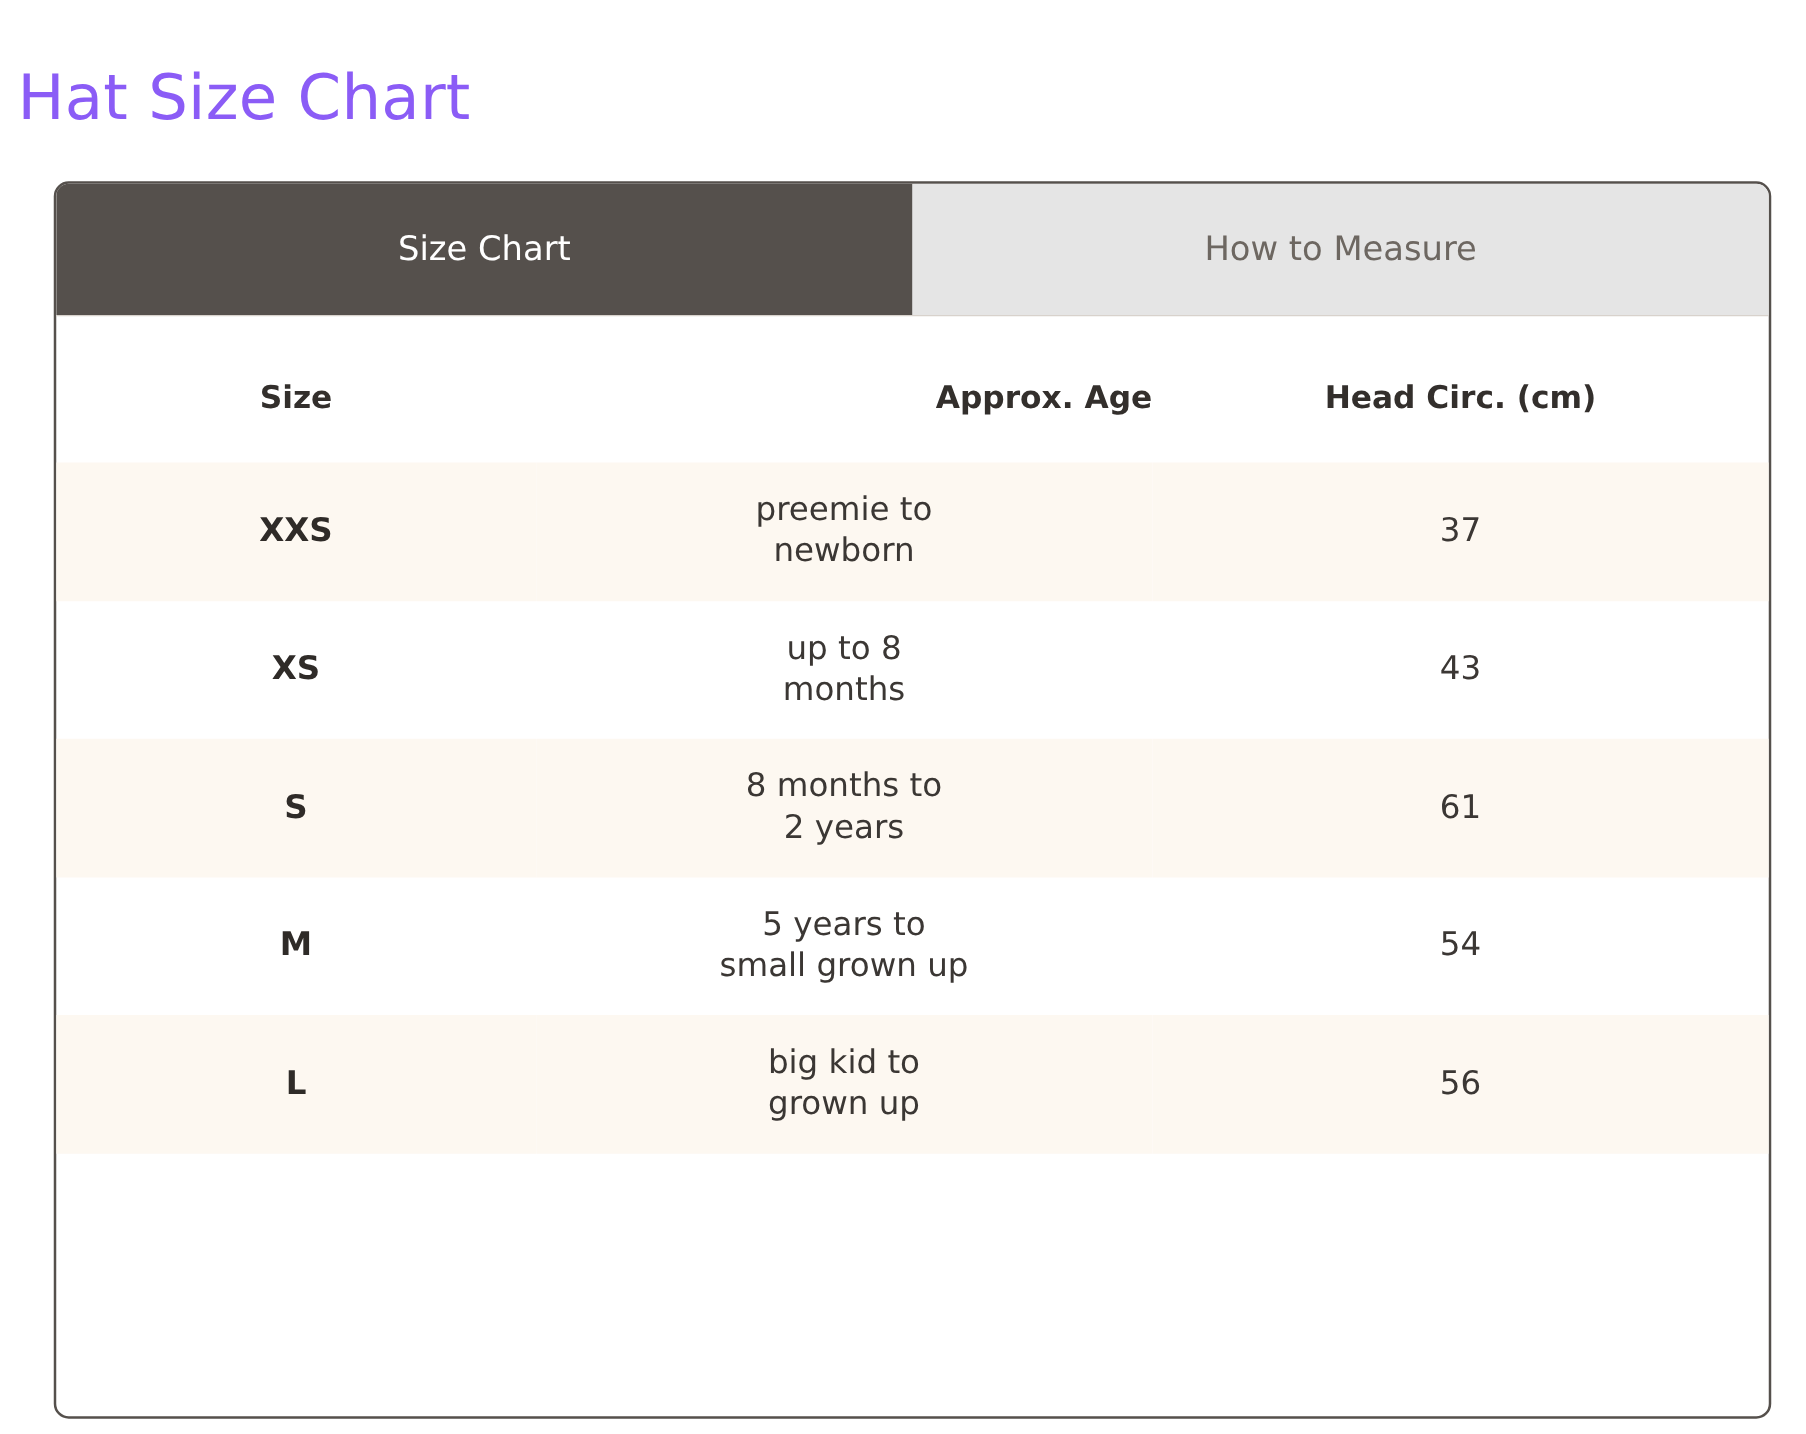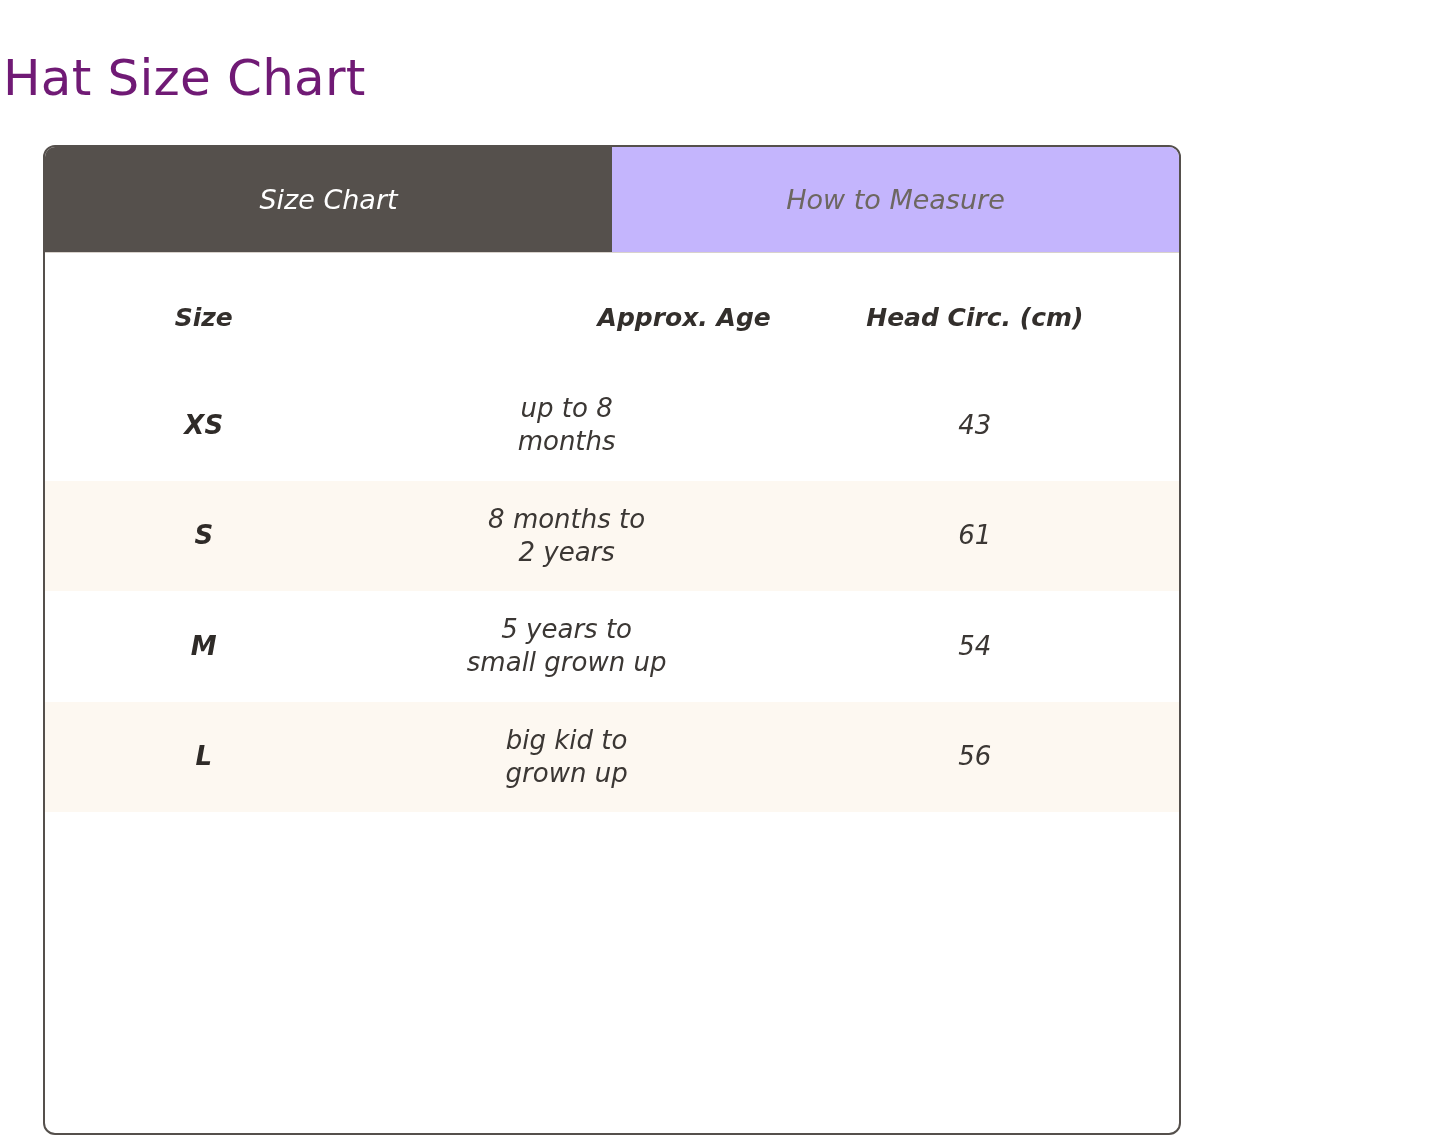--- a/index.html
+++ b/index.html
@@ -17,41 +17,40 @@
 
   .page {
     position: relative;
     width: 1445px;
     height: 1147px;
     box-sizing: border-box;
   }
 
   .page-title {
     position: absolute;
-    left: 3px;
+    left: 14px;
     top: 14px;
     font-size: 50px;
     font-weight: 400;
-    color: #701a75;
+    color: #8b5cf6;
     letter-spacing: 0.2px;
     line-height: 1.2;
   }
 
   .card {
     position: absolute;
     left: 43px;
     top: 145px;
-    width: 1138px;
+    width: 1374px;
     height: 990px;
     box-sizing: border-box;
     border: 2px solid #55504c;
     border-radius: 12px;
     background: #ffffff;
     overflow: hidden;
-    font-style: italic;
   }
 
   .tabs {
     display: flex;
     width: 100%;
     height: 106px;
     border-bottom: 1px solid #d8d2cc;
     box-sizing: border-box;
   }
 
@@ -65,21 +64,21 @@
     cursor: pointer;
     user-select: none;
   }
 
   .tab.active {
     background: #55504c;
     color: #ffffff;
   }
 
   .tab.inactive {
-    background: #c4b5fd;
+    background: #e5e5e5;
     color: #6d6761;
   }
 
   .table-wrap {
     padding: 0;
   }
 
   table.size-table {
     width: 100%;
     border-collapse: collapse;
@@ -141,20 +140,28 @@
       <table class="size-table">
         <thead>
           <tr>
             <th class="col-size">Size</th>
             <th class="col-age">Approx. Age</th>
             <th class="col-circ">Head Circ. (cm)</th>
           </tr>
         </thead>
         <tbody>
 
+          <tr class="shaded">
+            <td class="size-cell">XXS</td>
+            <td>
+              <span class="nowrap-line">preemie to</span>
+              <span class="nowrap-line">newborn</span>
+            </td>
+            <td>37</td>
+          </tr>
 
           <tr>
             <td class="size-cell">XS</td>
             <td>
               <span class="nowrap-line">up to 8</span>
               <span class="nowrap-line">months</span>
             </td>
             <td>43</td>
           </tr>
 

